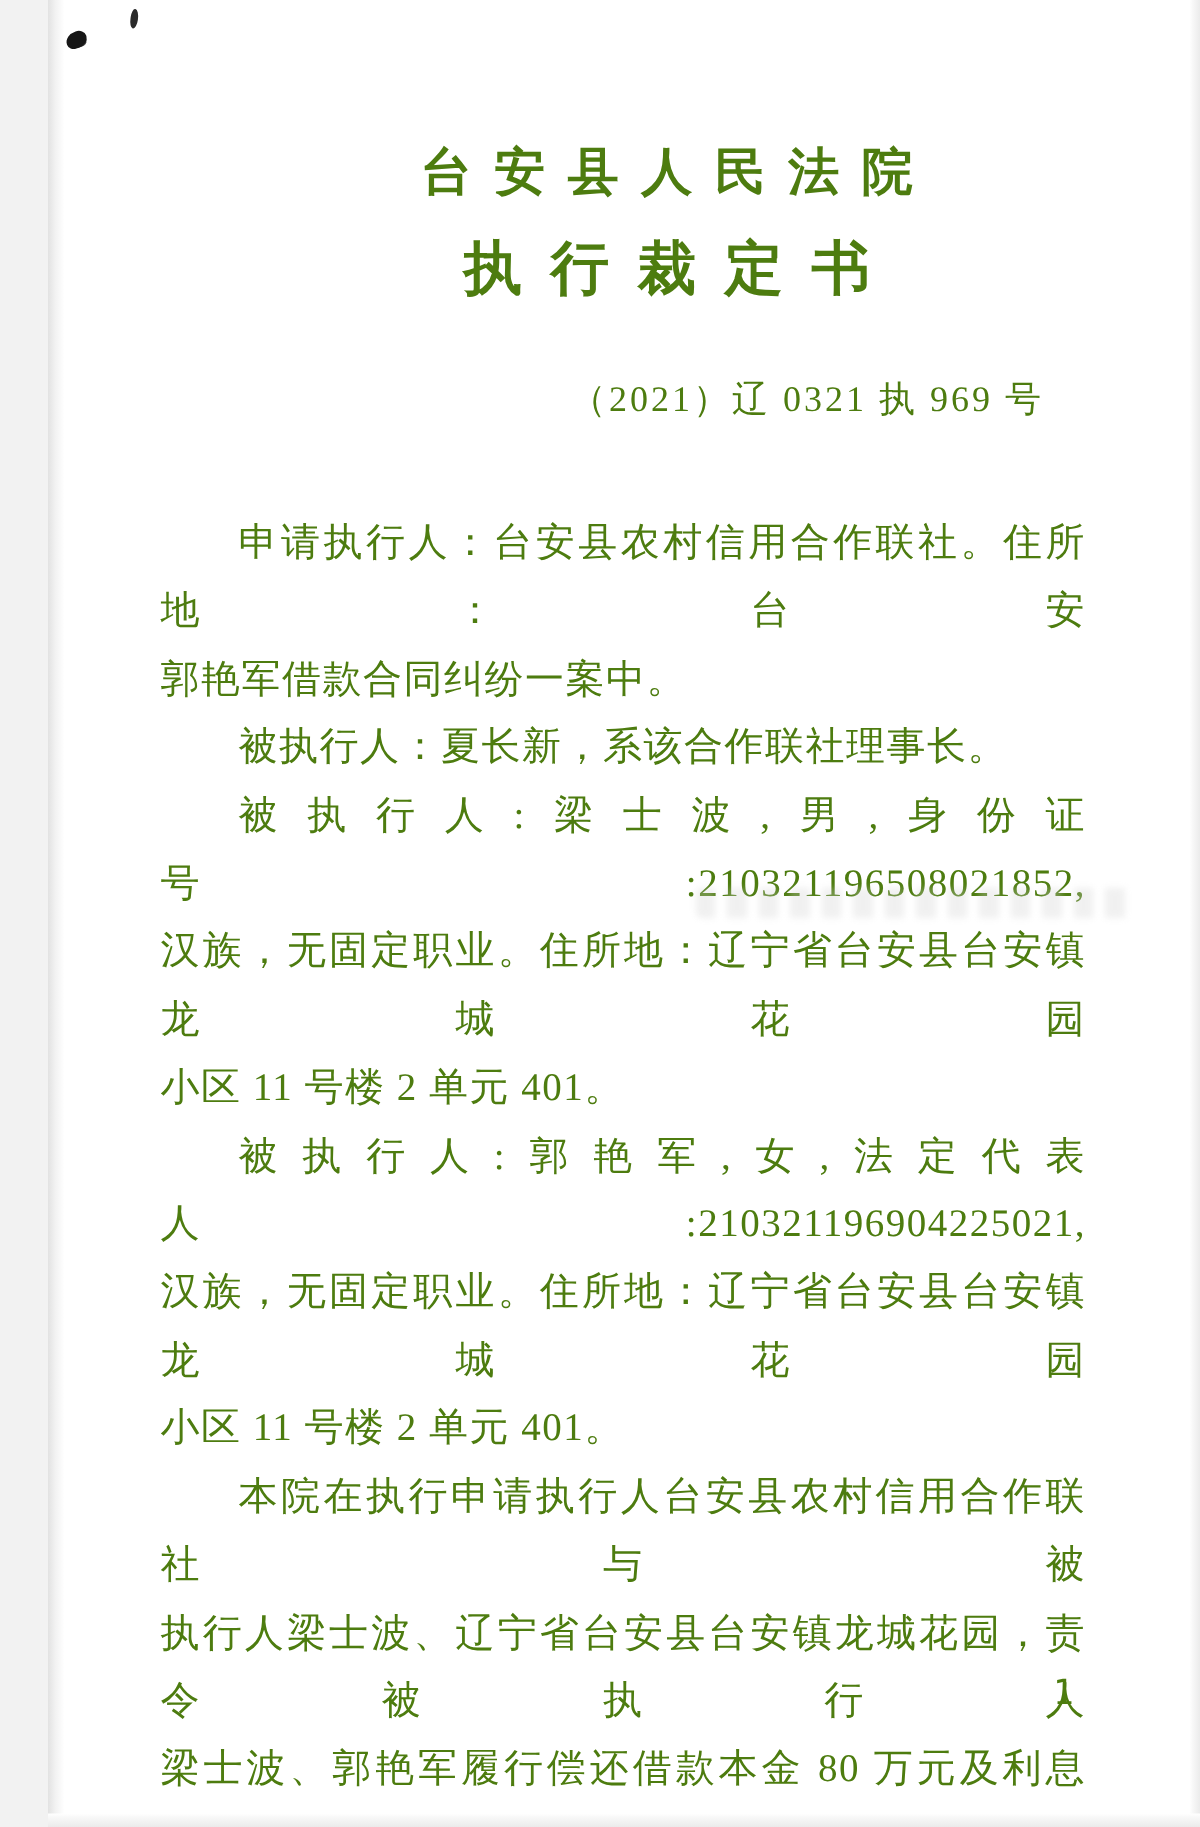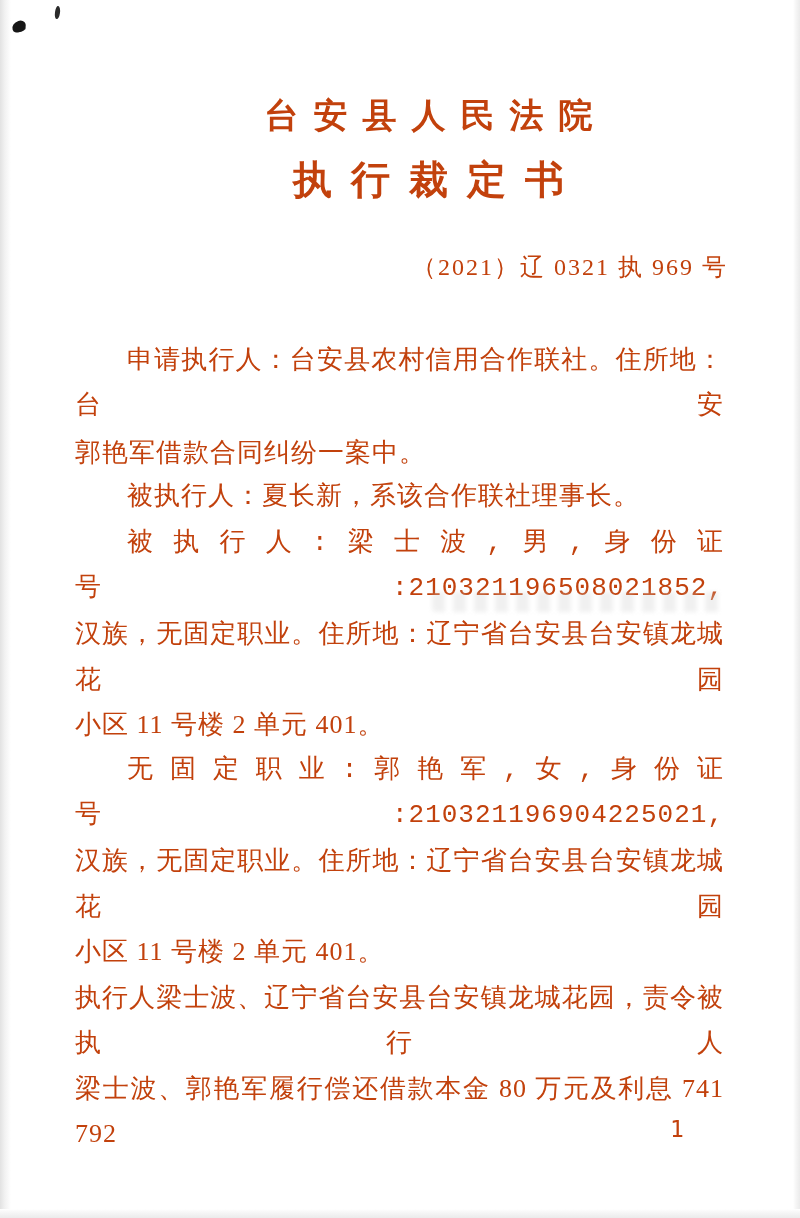--- a/index.html
+++ b/index.html
@@ -6,21 +6,22 @@
   html,body { width:800px; height:1218px; }
   body {
     background:#f2f2f2;
     font-family:"Liberation Serif","DejaVu Serif",serif;
     position:relative;
     overflow:hidden;
   }
   .page {
     position:absolute; inset:0;
     background:#ffffff;
-    color:#c2410c;
+    color:#4d7c0f;
+    margin-left:32px;
   }
   
   .edge-left  { position:absolute; left:0; top:0; bottom:0; width:11px;
                 background:linear-gradient(90deg,#e2e2e2 0,#f2f2f2 45%,#ffffff 100%); }
   .edge-right { position:absolute; right:0; top:0; bottom:0; width:7px;
                 background:linear-gradient(270deg,#ebebeb 0,#f8f8f8 70%,#ffffff 100%); }
   .edge-bottom{ position:absolute; left:0; right:0; bottom:0; height:9px;
                 background:linear-gradient(0deg,#ebebeb 0,#f8f8f8 70%,#ffffff 100%); }
 
   
@@ -59,38 +60,38 @@
     transform:translateX(38px);
     font-size:39px;
     font-weight:bold;
     letter-spacing:19px;
     line-height:1;
     white-space:nowrap;
   }
   .case-number {
     margin-top:56px;
     text-align:right;
-    padding-right:72px;
+    padding-right:104px;
     font-size:24px;
     letter-spacing:2px;
     line-height:1;
   }
   .body-text {
     margin-top:60px;
     padding:0 76px 0 75px;
     font-size:26px;
     line-height:45.4px;
   }
   .line { letter-spacing:1px; white-space:nowrap; }
   .line.fill {
     white-space:normal;
     text-align:justify;
     text-align-last:justify;
   }
-  .line.indent { text-indent:52px;font-family:Liberation Mono, monospace; }
+  .line.indent { text-indent:52px; }
 
   .page-footer {
     position:absolute; left:670px; top:1116px;
     font-size:23px;
     font-family:"DejaVu Sans Mono","Liberation Mono",monospace;
     letter-spacing:0;
   }
 </style>
 </head>
 <body>
@@ -109,23 +110,24 @@
   <div class="doc-type">执行裁定书</div>
   <div class="case-number">（2021）辽 0321 执 969 号</div>
 
   <div class="body-text">
     <div class="line fill indent">申请执行人：台安县农村信用合作联社。住所地：台安</div>
     <div class="line">郭艳军借款合同纠纷一案中。</div>
     <div class="line indent">被执行人：夏长新，系该合作联社理事长。</div>
     <div class="line fill indent">被执行人:梁士波,男,身份证号:210321196508021852,</div>
     <div class="line fill">汉族，无固定职业。住所地：辽宁省台安县台安镇龙城花园</div>
     <div class="line">小区 11 号楼 2 单元 401。</div>
-    <div class="line fill indent">无固定职业:郭艳军,女,身份证号:210321196904225021,</div>
+    <div class="line fill indent">被执行人:郭艳军,女,法定代表人:210321196904225021,</div>
     <div class="line fill">汉族，无固定职业。住所地：辽宁省台安县台安镇龙城花园</div>
     <div class="line">小区 11 号楼 2 单元 401。</div>
+    <div class="line fill indent">本院在执行申请执行人台安县农村信用合作联社与被</div>
     <div class="line fill">执行人梁士波、辽宁省台安县台安镇龙城花园，责令被执行人</div>
     <div class="line fill">梁士波、郭艳军履行偿还借款本金 80 万元及利息 741 792</div>
 
   </div>
 
   <div class="page-footer">1</div>
 
 </div>
 
 </body></html>

